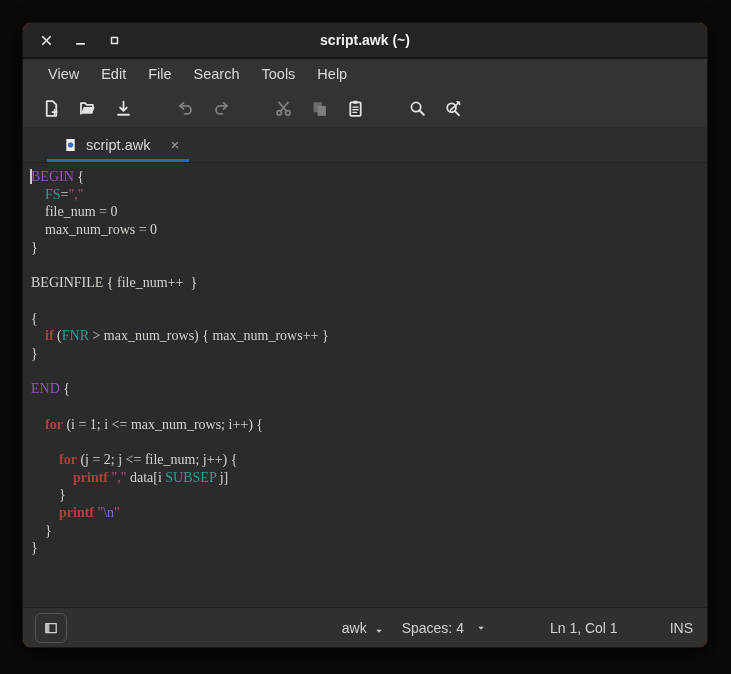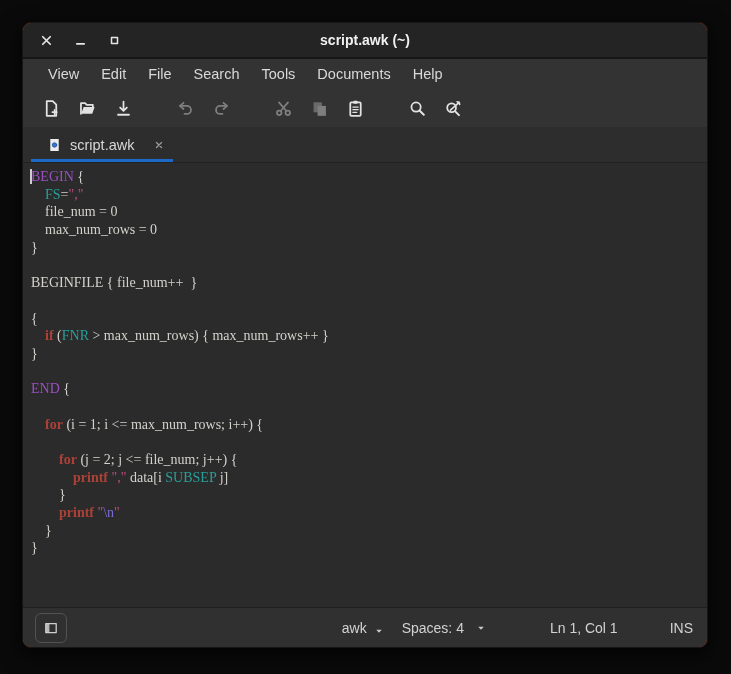--- a/index.html
+++ b/index.html
@@ -51,21 +51,21 @@
     display:flex; align-items:center; justify-content:center;
     color:#e2e2e2;
   }
   .tool-btn.disabled { color:#7e7e7e; }
   .tool-btn.group-start { margin-left:26px; }
   .tool-btn svg { width:19px; height:19px; }
 
   
   .tabbar {
     height:36px; background:#2d2d2d; flex:0 0 auto;
-    display:flex; align-items:stretch; padding-left:8px;
+    display:flex; align-items:stretch; padding-left:24px;
     border-bottom:1px solid #222222;
   }
   .tab {
     position:relative; width:142px; display:flex; align-items:center; gap:8px;
     padding:0 8px 0 16px; color:#d8d8d8; font-size:14.5px;
   }
   .tab .tab-icon svg { width:15px; height:16px; display:block; }
   .tab-label { flex:1 1 auto; white-space:nowrap; overflow:hidden; }
   .tab-close { color:#9a9a9a; display:flex; align-items:center; }
   .tab-close svg { width:12px; height:12px; }
@@ -146,21 +146,20 @@
         </div>
       <div class="win-title">script.awk (~)</div>
     </div>
 
     <div class="menubar" id="menubar">
         <div class="menu-item">View</div>
         <div class="menu-item">Edit</div>
         <div class="menu-item">File</div>
         <div class="menu-item">Search</div>
         <div class="menu-item">Tools</div>
-        <div class="menu-item">Documents</div>
         <div class="menu-item">Help</div>
       </div>
 
     <div class="toolbar" id="toolbar">
         <div class="tool-btn">
           <span style="display: flex;">
             <svg viewBox="0 0 16 16" fill="none" stroke="currentColor" stroke-width="1.5" stroke-linecap="round" stroke-linejoin="round">
               <path d="M4 1.8 H9 L12 4.8 V14.2 H4 Z"></path>
               <path d="M10.6 9.2 V13 M8.7 11.1 H12.5" stroke-width="1.4"></path>
             </svg>

